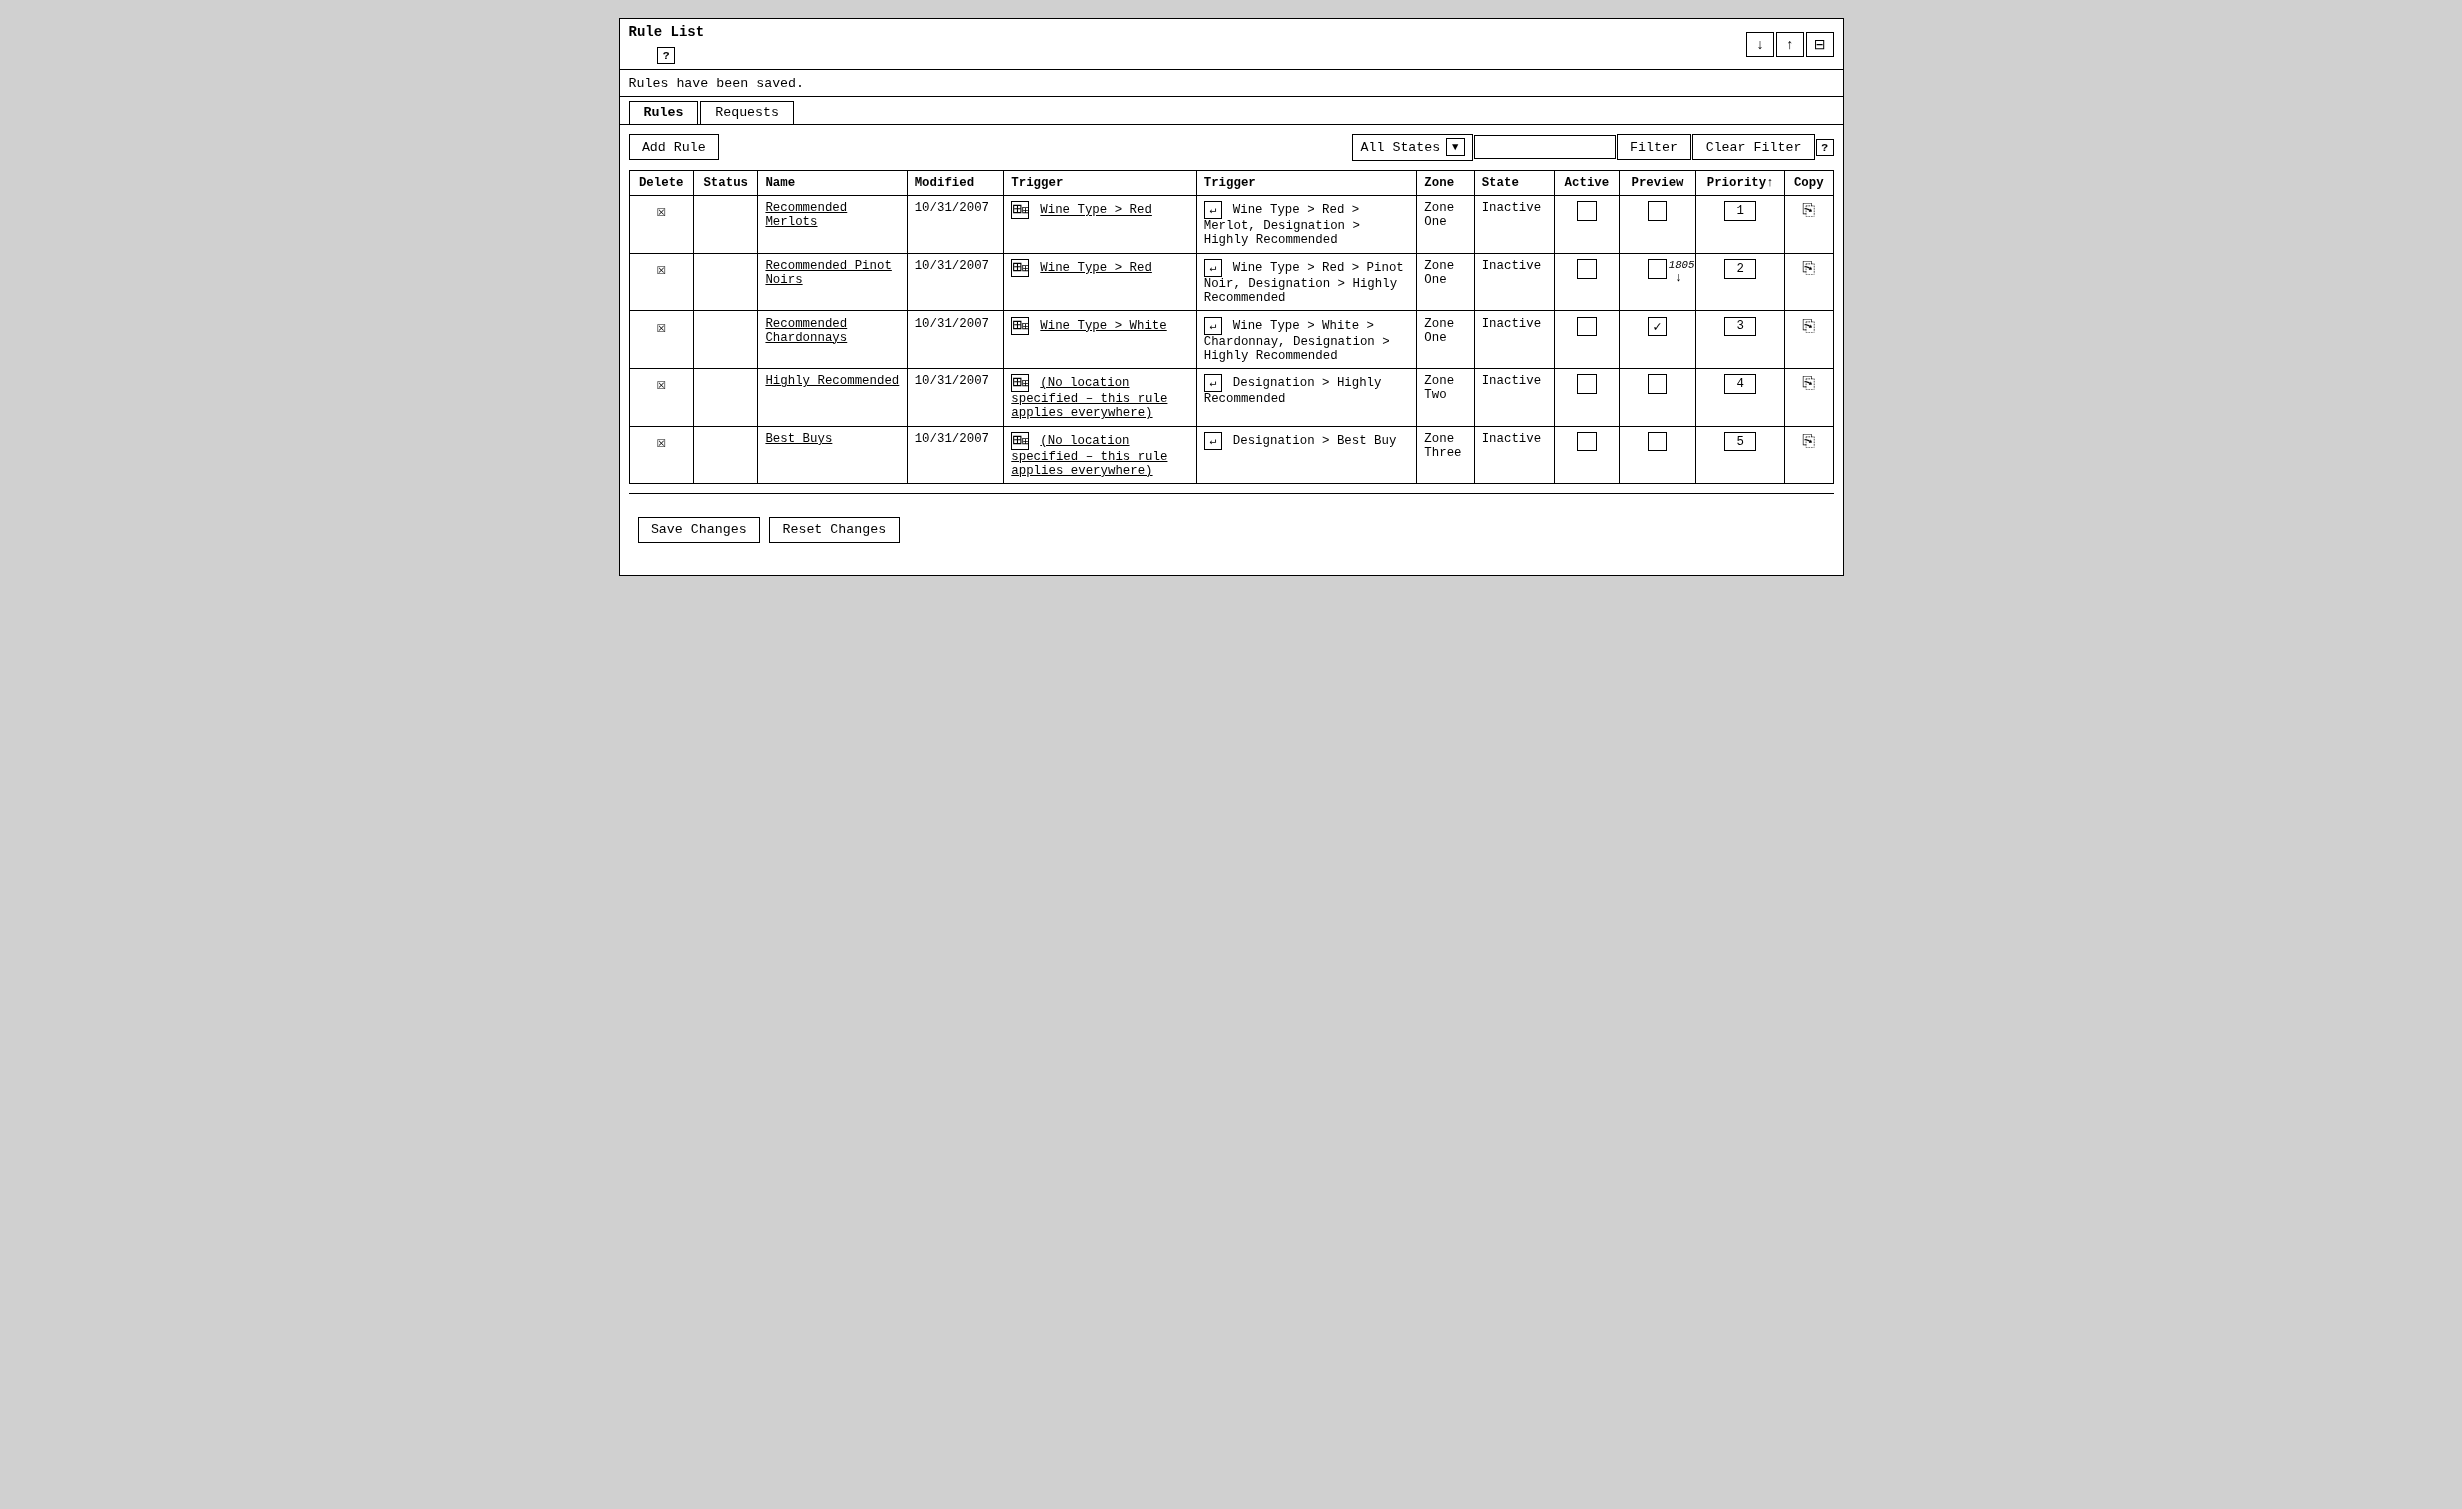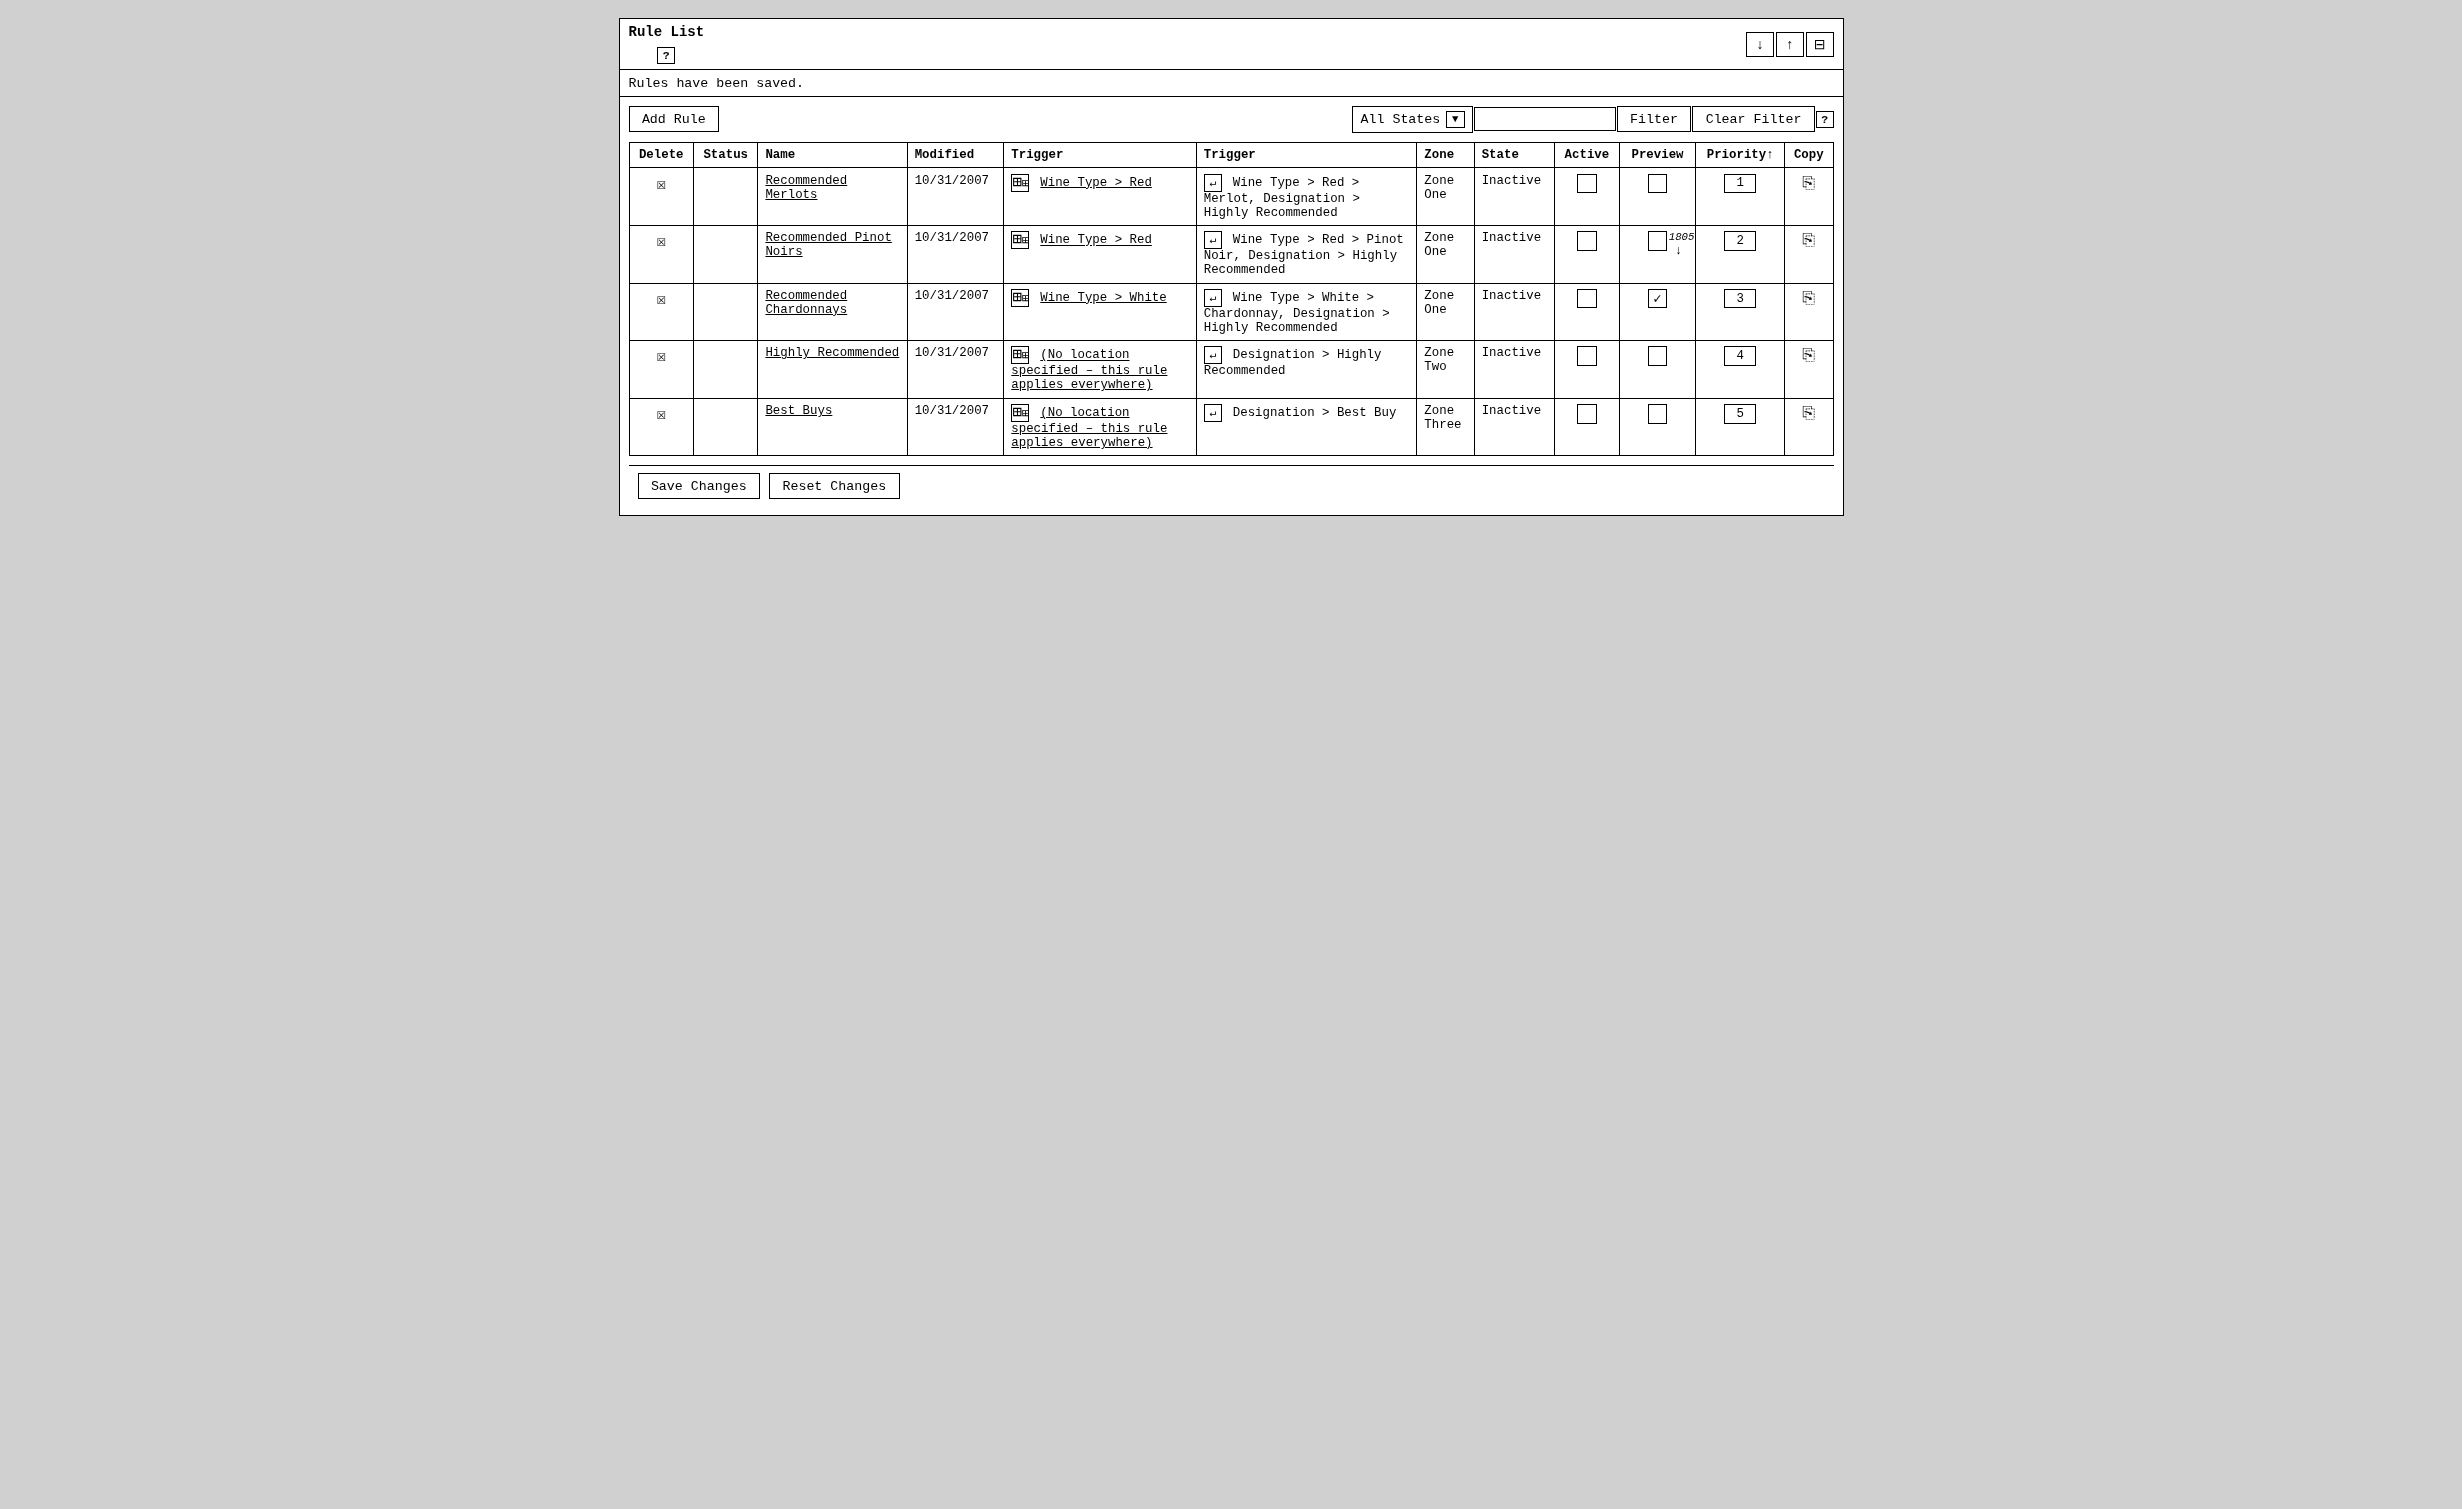--- a/index.html
+++ b/index.html
@@ -238,21 +238,21 @@
       font-size: 16px;
       cursor: pointer;
     }
     .preview-cell {
       text-align: center;
       position: relative;
       margin-top: 36px;
     }
     .footer-bar {
       display: flex;
-      padding: 7px 9px;
+      padding: 23px 9px;
       gap: 9px;
       border-top: 1.8px solid #000;
       margin-top: 9px;
     }
     .save-btn, .reset-btn {
       border: 1.8px solid #000;
       background: #fff;
       padding: 4.4px 12.4px;
       cursor: pointer;
       font-family: "Courier New", Courier, monospace;
@@ -281,20 +281,24 @@
     </div>
     <div class="title-bar-right">
       <button class="icon-btn">↓</button>
       <button class="icon-btn">↑</button>
       <button class="icon-btn">⊟</button>
     </div>
   </div>
 
   <div class="saved-msg">Rules have been saved.</div>
 
+  <div class="tabs-bar">
+    <div class="tab active">Rules</div>
+    <div class="tab">Requests</div>
+  </div>
 
   <div class="content-area">
 
     <div class="toolbar">
       <button class="add-rule-btn">Add Rule</button>
       <div class="toolbar-spacer"></div>
       <div class="filter-group">
         <div class="state-select">
           <span>All States</span>
           <span class="dropdown-arrow">▼</span>

